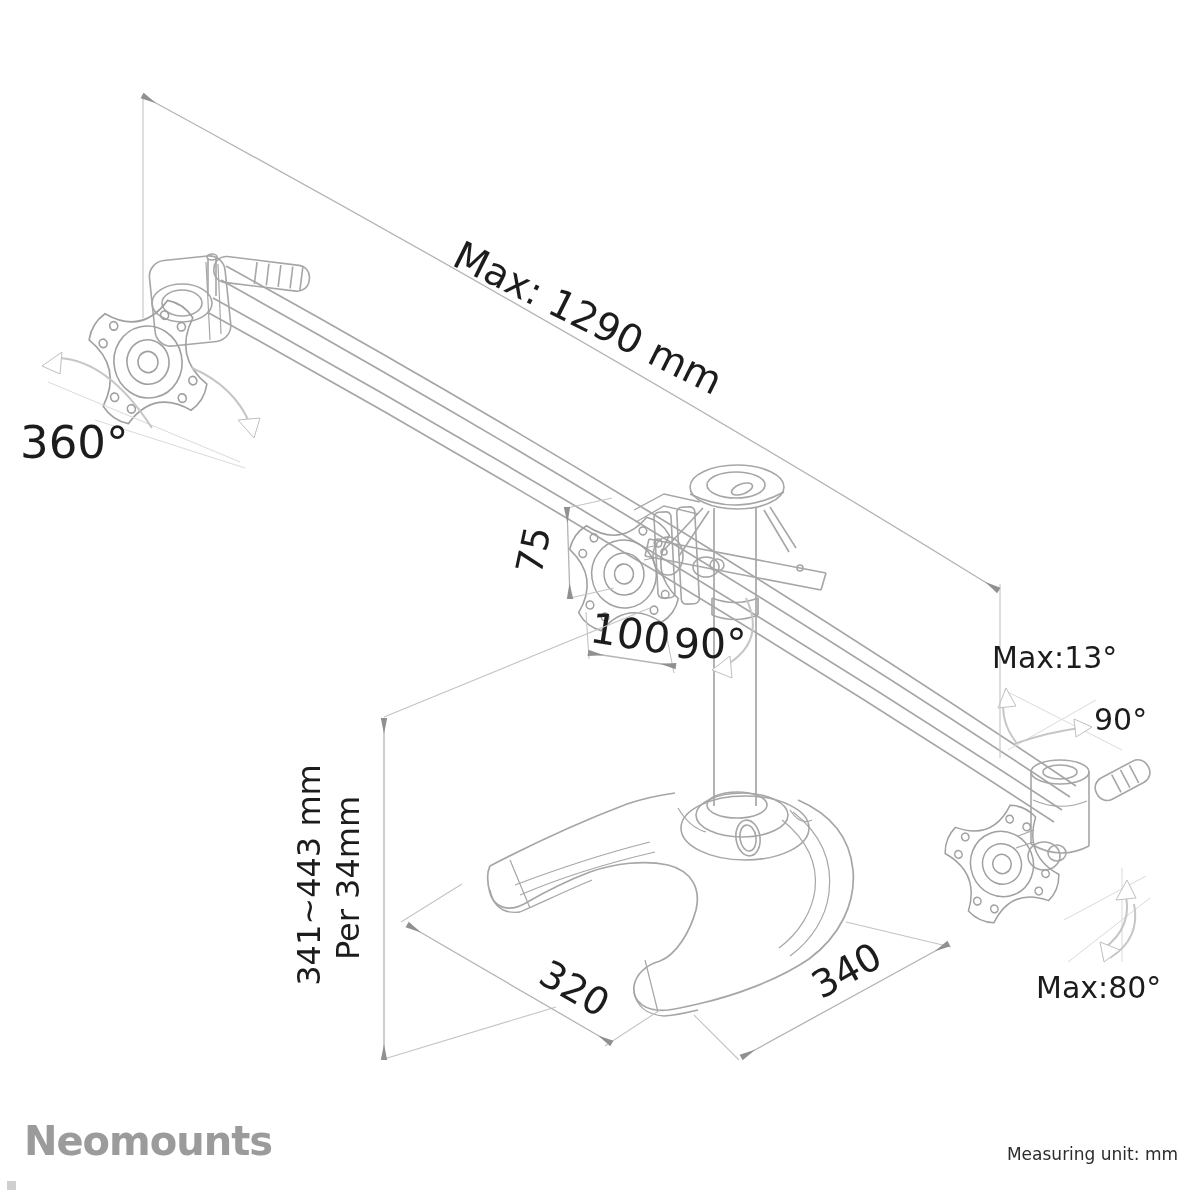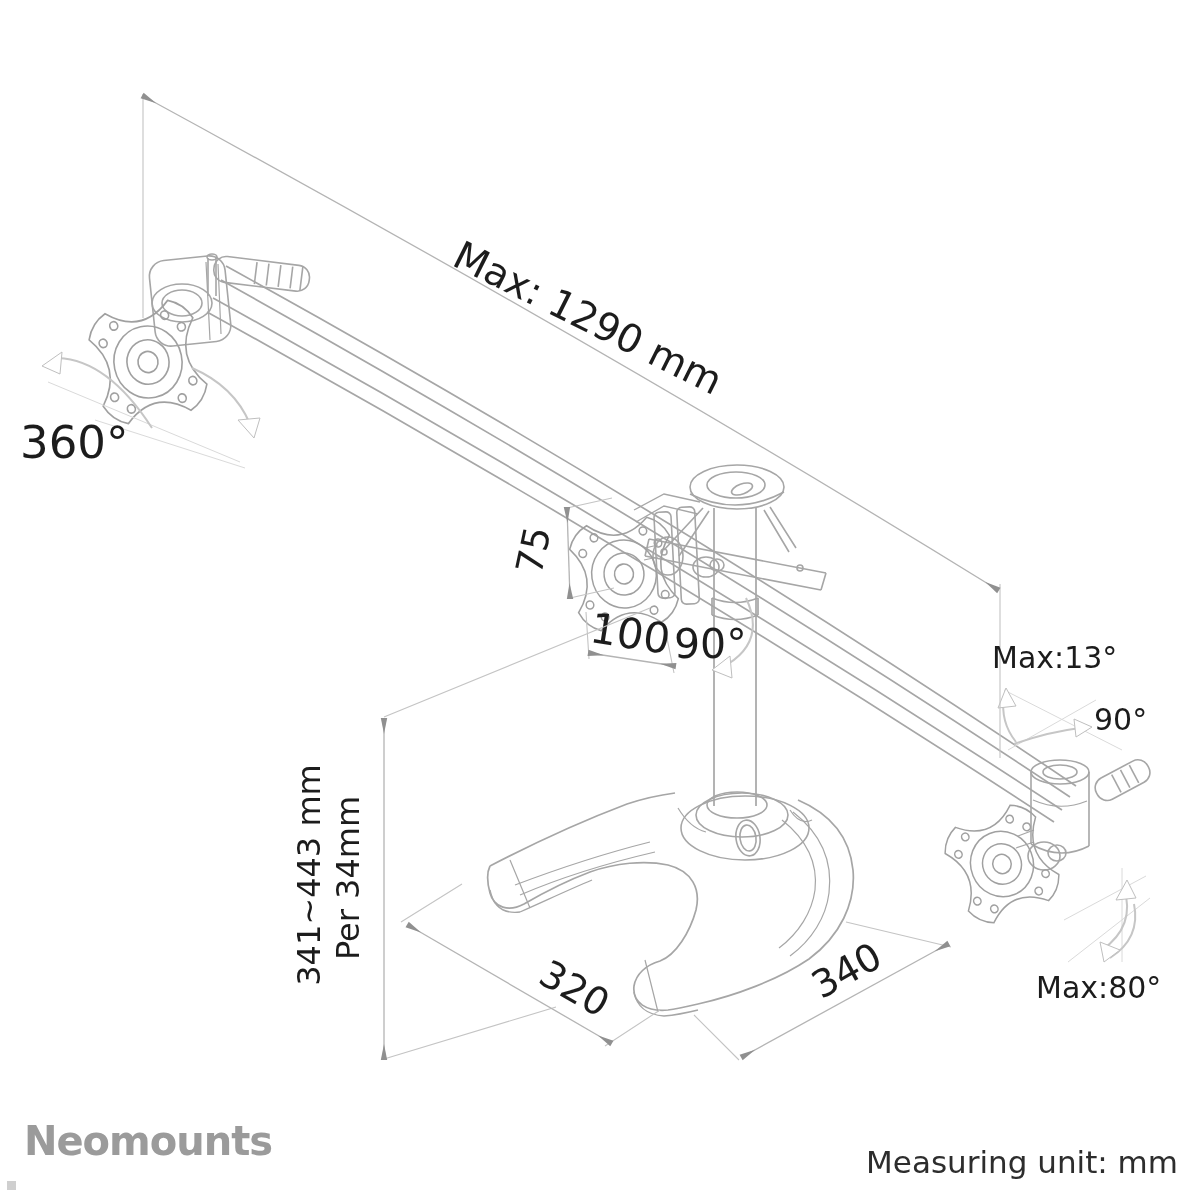--- a/index.html
+++ b/index.html
@@ -3,21 +3,21 @@
 <meta charset="utf-8">
 <style>
   html,body{margin:0;padding:0;background:#fff;}
   body{width:1200px;height:1200px;position:relative;overflow:hidden;
        font-family:"DejaVu Sans","Liberation Sans",sans-serif;}
   .stage{position:absolute;left:0;top:0;width:1200px;height:1200px;}
   svg text{fill:#1c1c1c;font-family:"DejaVu Sans","Liberation Sans",sans-serif;}
   .brand{position:absolute;left:24px;top:1118px;font-size:40px;font-weight:bold;
          color:#9b9b9b;letter-spacing:-1px;}
   .brand-sq{position:absolute;left:7px;top:1181px;width:9px;height:9px;background:#cfcfcf;}
-  .munit{position:absolute;right:22px;top:1144px;font-size:31px;color:#2d2d2d;}
+  .munit{position:absolute;right:22px;top:1144px;font-size:17px;color:#2d2d2d;}
 </style>
 </head>
 <body>
 
 <div class="stage">
 <svg width="1200" height="1200" viewBox="0 0 1200 1200">
   <defs>
     <marker id="da" markerUnits="userSpaceOnUse" markerWidth="18" markerHeight="10" refX="16" refY="5" orient="auto-start-reverse">
       <path d="M1,5 L17,1.8 L17,8.2 Z" fill="#909090"></path>
     </marker>

